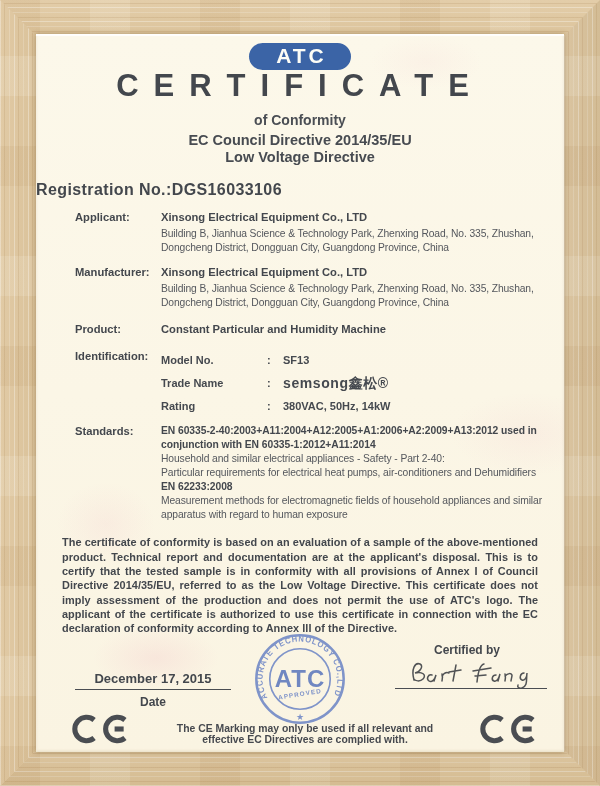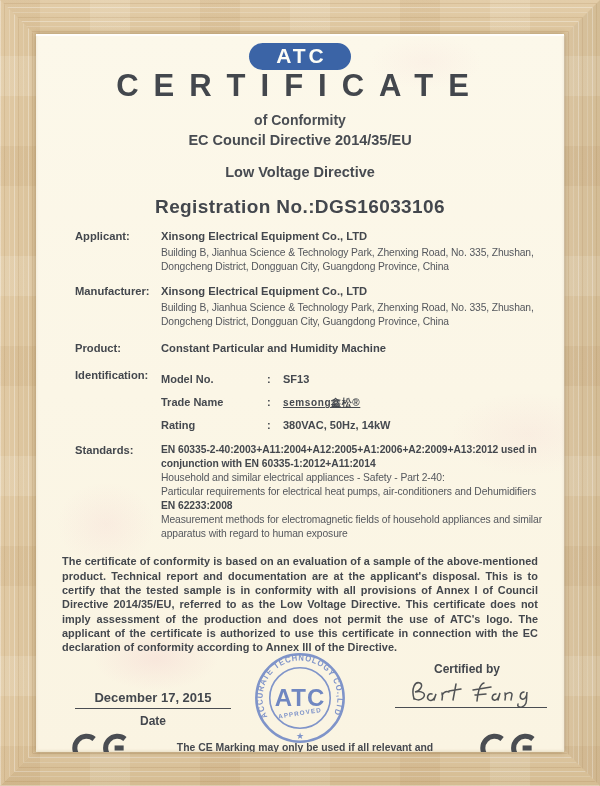--- a/index.html
+++ b/index.html
@@ -62,34 +62,34 @@
     width:102px;height:27px;margin:9px auto 0;background:#3b64a6;border-radius:14px;
     color:#fdfdf6;font-weight:bold;font-size:21px;letter-spacing:3px;
     text-align:center;line-height:26px;padding-left:3px;box-sizing:border-box;
   }
   .cert-title{
     text-align:center;font-weight:bold;font-size:31px;color:#43474d;
     letter-spacing:15px;margin-top:-2px;padding-left:0;white-space:nowrap;
   }
   .of-conformity{text-align:center;font-weight:bold;font-size:14px;color:#4a4e54;margin-top:8px;}
   .directive{text-align:center;font-weight:bold;font-size:14.5px;color:#474b51;margin-top:4px;}
-  .registration{text-align:center;font-weight:bold;font-size:19px;color:#43474d;margin-top:16px;letter-spacing:.4px;}
+  .registration{font-weight:bold;font-size:16px;color:#43474d;margin-top:16px;letter-spacing:.4px;}
   
   .rows{margin-top:11px;padding:0 8px 0 39px;}
   .row{display:flex;margin-bottom:11px;}
   .row-label{flex:none;width:86px;font-weight:bold;font-size:11.2px;color:#43474d;padding-top:1px;}
   .row-value{flex:1;min-width:0;}
   .company-name{font-weight:bold;font-size:11.2px;color:#43474d;line-height:15px;}
   .addr{font-size:10.3px;letter-spacing:-.12px;color:#54575d;line-height:13.6px;margin-top:2px;}
   .product-name{font-weight:bold;font-size:11.2px;color:#43474d;line-height:15px;}
   .ident-row{display:flex;line-height:23px;}
   .ident-name{flex:none;width:106px;font-weight:bold;font-size:11px;color:#45494f;}
   .ident-colon{flex:none;width:16px;font-weight:bold;font-size:11px;color:#45494f;}
   .ident-value{font-weight:bold;font-size:11px;color:#45494f;}
-  .brand{letter-spacing:.6px;font-size:10px;text-decoration:underline;}
+  .brand{letter-spacing:.6px;font-size:14px;}
   .std-line{font-size:10.3px;letter-spacing:-.1px;line-height:14px;color:#54575d;}
   .std-line.bold{font-weight:bold;color:#43474d;letter-spacing:-.05px;}
   
   .statement{
     margin:13px 26px 0 26px;font-weight:bold;font-size:10.9px;line-height:14.3px;
     text-align:justify;color:#43474d;letter-spacing:.05px;
   }
   
   .signoff{position:relative;height:76px;margin-top:2px;}
   .stamp{position:absolute;left:50%;top:-6px;transform:translateX(-50%);opacity:.88;}
@@ -115,21 +115,21 @@
   <div class="frame-strip frame-left grain-v"></div>
   <div class="frame-strip frame-right grain-v"></div>
 </div>
 
 <div class="paper">
 
   <div class="atc-pill">ATC</div>
   <div class="cert-title">CERTIFICATE</div>
   <div class="of-conformity">of Conformity</div>
   <div class="directive">EC Council Directive 2014/35/EU</div>
-  <div class="directive" style="margin-top:16px;">Low Voltage Directive</div>
+  <div class="directive" style="margin-top:1px;">Low Voltage Directive</div>
   <div class="registration">Registration No.:DGS16033106</div>
 
   <div class="rows">
 
     <div class="row">
       <div class="row-label">Applicant:</div>
       <div class="row-value">
         <div class="company-name">Xinsong Electrical Equipment Co., LTD</div>
         <div class="addr">Building B, Jianhua Science &amp; Technology Park, Zhenxing Road, No. 335, Zhushan,</div>
         <div class="addr" style="margin-top:0;">Dongcheng District, Dongguan City, Guangdong Province, China</div>

